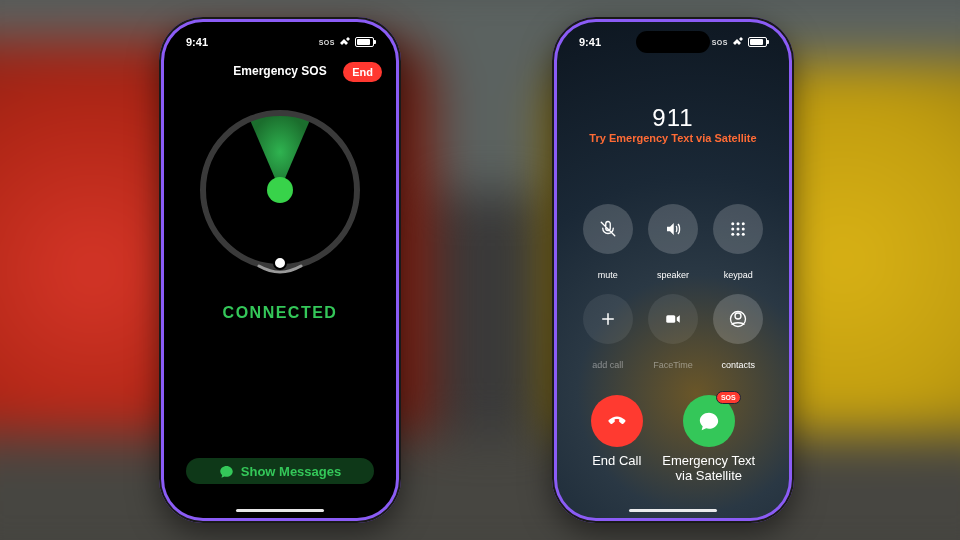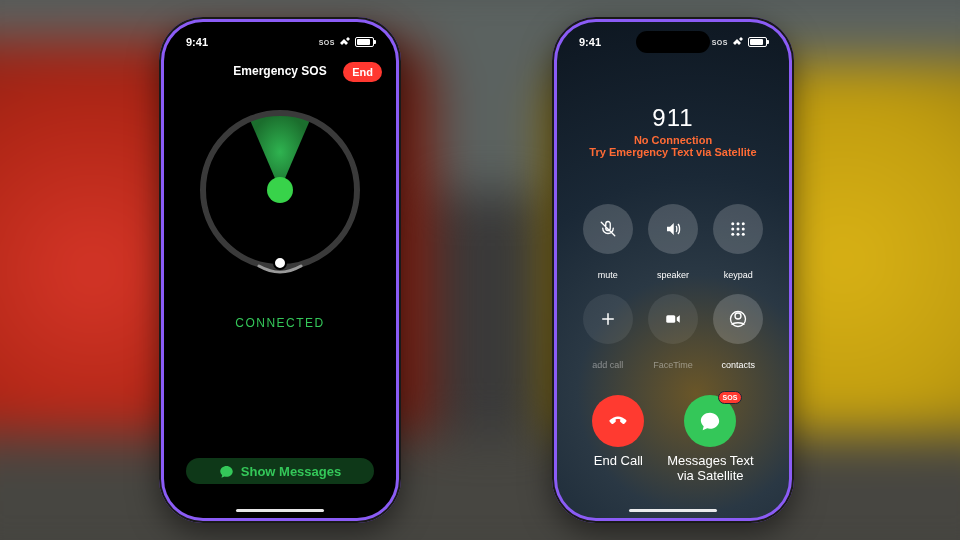--- a/index.html
+++ b/index.html
@@ -38,21 +38,21 @@
 
 .compass-wrap{position:absolute;top:88px;left:50%;transform:translateX(-50%);width:160px;height:160px;}
 .ring{position:absolute;inset:0;border:6px solid #3a3a3a;border-radius:50%;}
 .wedge-svg{position:absolute;left:0;top:0;width:160px;height:160px;}
 .dot{position:absolute;left:50%;top:50%;width:26px;height:26px;background:#38d34a;border-radius:50%;transform:translate(-50%,-50%);}
 .arc-ind{position:absolute;left:50%;bottom:-6px;transform:translateX(-50%);width:46px;height:12px;}
 .arc-ind svg{display:block;}
 .ind-dot{position:absolute;left:50%;transform:translateX(-50%);bottom:6px;width:10px;height:10px;background:#fff;border:2px solid #000;border-radius:50%;}
 
 .sos-status{position:absolute;top:282px;left:0;right:0;text-align:center;}
-.connected{color:#34c759;font-size:12px;font-weight:400;letter-spacing:1.5px;margin-top:12px;}
+.connected{color:#34c759;font-size:16px;font-weight:700;letter-spacing:1.5px;}
 .instruction{color:#fff;font-size:16px;font-weight:600;line-height:1.3;margin-top:6px;}
 
 .show-msgs{position:absolute;bottom:34px;left:22px;right:22px;height:26px;background:#0e3818;border-radius:19px;display:flex;align-items:center;justify-content:center;gap:7px;color:#34c759;font-size:13px;font-weight:600;}
 .chat-icon{width:15px;height:15px;}
 
 .home-ind{position:absolute;bottom:6px;left:50%;transform:translateX(-50%);width:88px;height:3px;background:#fff;border-radius:2px;opacity:.9;}
 
 
 .call-screen{position:absolute;inset:0;background:radial-gradient(circle at 60% 75%,#6a5628 0%,#2a3844 30%,#1a2836 55%,#0d1620 100%);color:#fff;}
 .call-top{position:absolute;top:82px;left:0;right:0;text-align:center;}
@@ -160,21 +160,20 @@
             <svg width="12" height="10" viewBox="0 0 12 10">
                 <path fill="#fff" d="M3 5l2-2 4 4-2 2zM7 3l2-2 2 2-2 2zM1 7l2-2 2 2-2 2z"></path>
               </svg>
           </span>
           <span class="bat"></span>
         </div>
       </div>
 
       <div class="call-top">
         <div class="call-num">911</div>
-        <div class="noconn">No Connection</div>
         <div class="trysat">Try Emergency Text via Satellite</div>
       </div>
 
       <div class="call-grid">
         <div class="call-btn">
           <div class="call-circ">
               <svg class="ic-s" viewBox="0 0 24 24">
                 <path d="M12 2a3 3 0 0 0-3 3v6a3 3 0 0 0 6 0V5a3 3 0 0 0-3-3zm7 9a7 7 0 0 1-14 0M3 3l18 18" fill="none" stroke="#fff" stroke-width="1.8" stroke-linecap="round"></path>
               </svg>
             </div>
@@ -246,21 +245,21 @@
           <span class="small-lbl">End Call</span>
         </div>
         <div class="etxt">
           <div class="etxt-circ">
             <svg class="ic" viewBox="0 0 24 24">
                 <path fill="#fff" d="M12 3C6.5 3 2 6.8 2 11.5c0 2.4 1.2 4.6 3.1 6.1L4 22l4.9-2c1 .3 2 .5 3.1.5 5.5 0 10-3.8 10-8.5S17.5 3 12 3z"></path>
               </svg>
             <span class="sos-badge">SOS</span>
           </div>
           <span class="small-lbl">
-            <span>Messages Text</span><br>
+            <span>Emergency Text</span><br>
             <span>via Satellite</span>
           </span>
         </div>
       </div>
 
       <div class="home-ind"></div>
     </div>
     <div class="island"></div>
   </div>
 </div>

